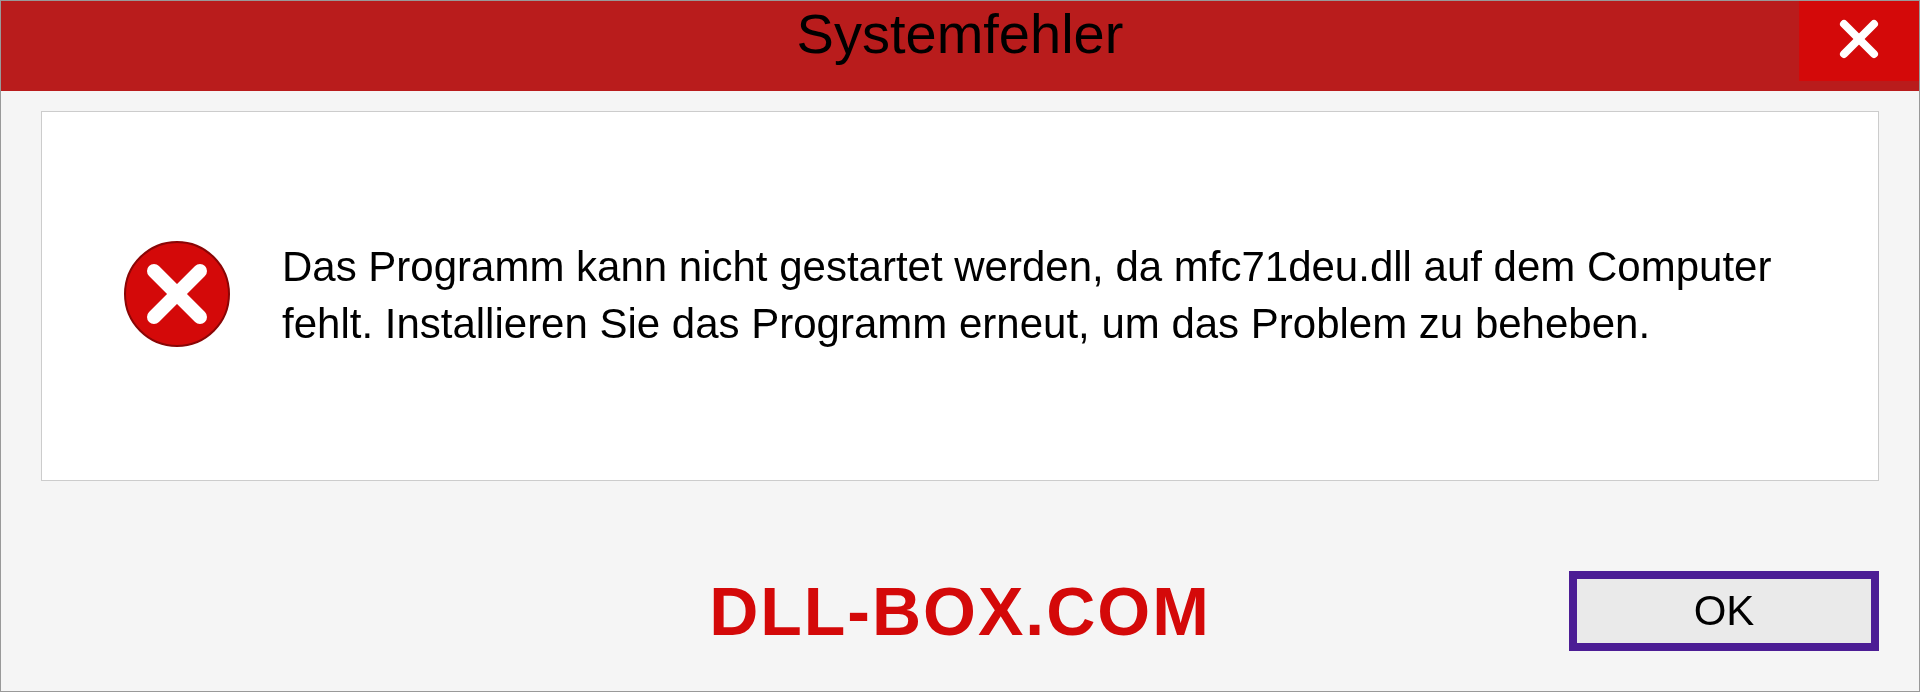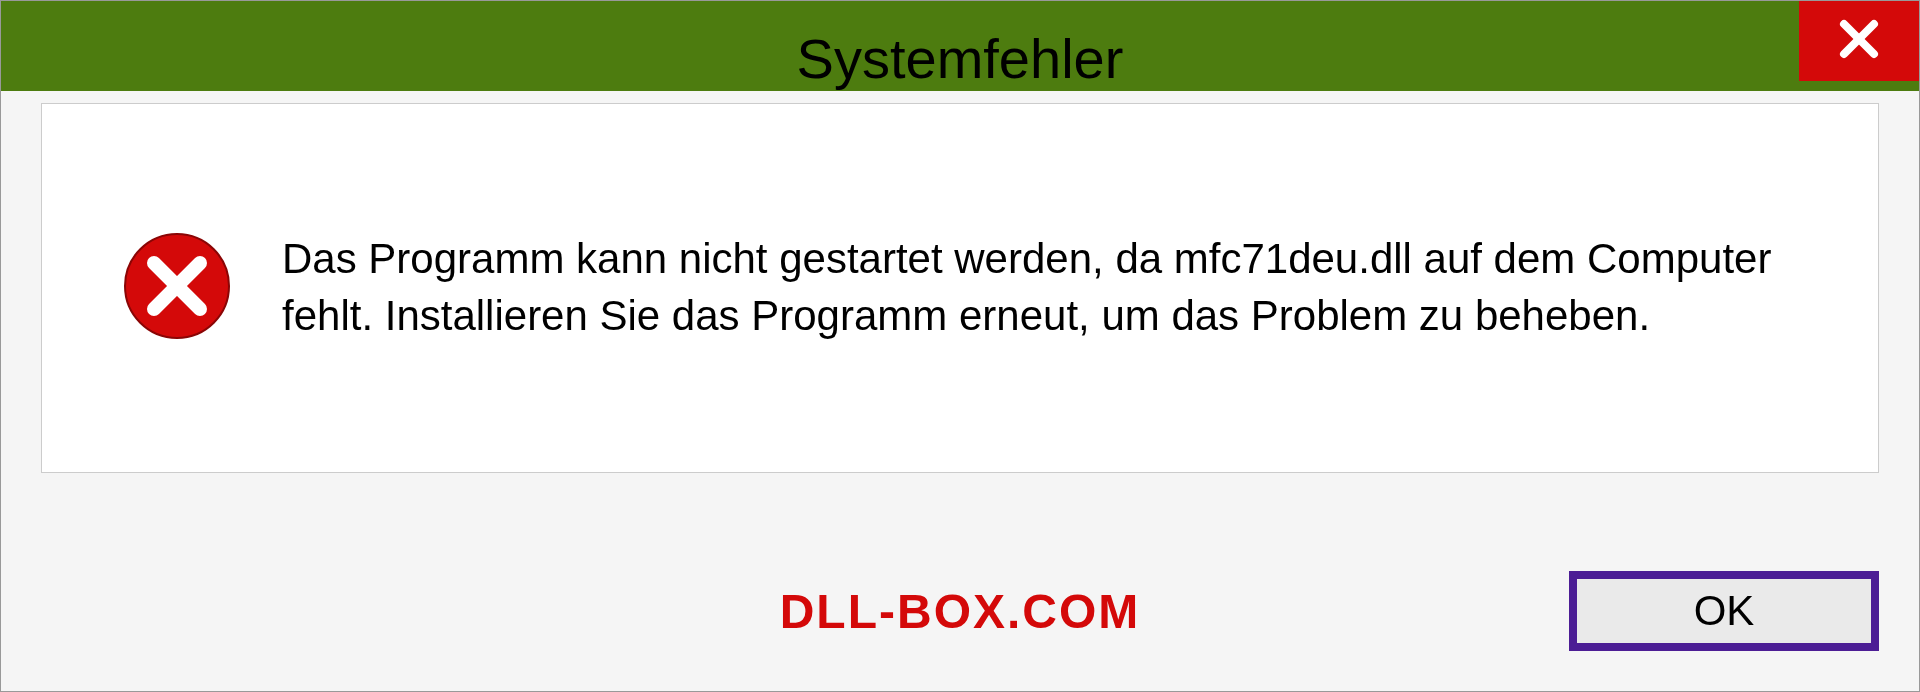--- a/index.html
+++ b/index.html
@@ -17,24 +17,24 @@
     .dialog {
       width: 100%;
       height: 100%;
       background: #f5f5f5;
       position: relative;
       border: 1px solid #999;
     }
     .titlebar {
       height: 90px;
       display: flex;
-      align-items: flex-end;
+      align-items: flex-start;
       justify-content: center;
       position: relative;
-      background: #4d7c0f;
+      background: #b91c1c;
     }
     .title {
       font-size: 56px;
       font-weight: 400;
       color: #000;
     }
     .close-btn {
       position: absolute;
       right: 0;
       top: 0;
@@ -44,21 +44,21 @@
       display: flex;
       align-items: center;
       justify-content: center;
       cursor: pointer;
     }
     .close-btn svg {
       width: 50px;
       height: 50px;
     }
     .content-area {
-      margin: 12px 40px 20px 40px;
+      margin: 20px 40px 20px 40px;
       background: #ffffff;
       border: 1px solid #ccc;
       height: 370px;
       display: flex;
       align-items: center;
       padding: 12px 40px;
     }
     .error-icon {
       flex-shrink: 0;
       margin-right: 50px;
@@ -82,21 +82,21 @@
       height: 160px;
       display: flex;
       align-items: center;
       justify-content: flex-end;
       padding: 0 40px;
     }
     .watermark {
       position: absolute;
       left: 50%;
       transform: translateX(-50%);
-      font-size: 48px;
+      font-size: 68px;
       font-weight: 800;
       color: #d40909;
       letter-spacing: 2px;
       font-family: Arial, sans-serif;
     }
     .ok-btn {
       width: 310px;
       height: 80px;
       background: #eaeaea;
       border: 8px solid #4c1d95;

